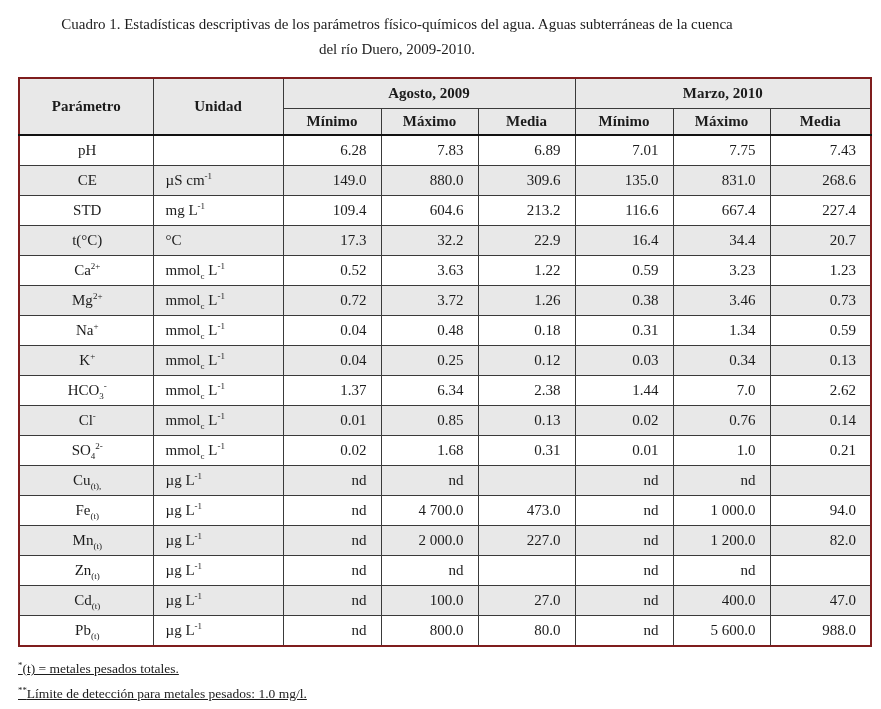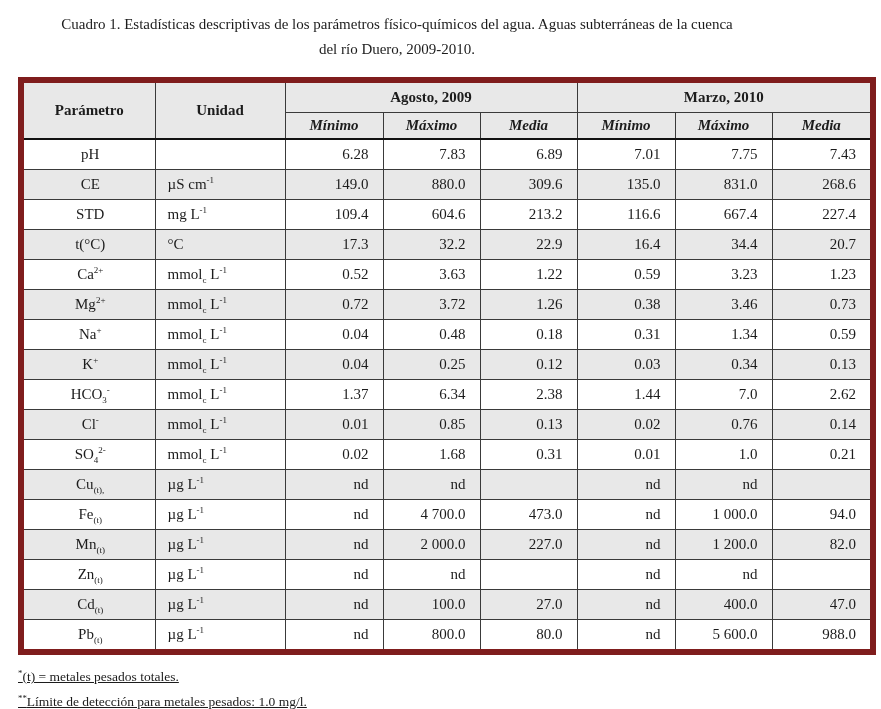--- a/index.html
+++ b/index.html
@@ -21,36 +21,36 @@
     text-align: center;
     font-size: 15px;
     line-height: 25px;
     margin-top: 2px;
   }
   table.stats {
     border-collapse: collapse;
     table-layout: fixed;
     width: 852px;
     margin-top: 15px;
-    border: 6px solid #7f1d1d;
+    border: 2px solid #7f1d1d;
   }
   table.stats th, table.stats td {
     border: 1px solid #3a3a3a;
     font-size: 15px;
     overflow: hidden;
     white-space: nowrap;
   }
   thead th {
     background: #e8e8e8;
     font-weight: bold;
     text-align: center;
     padding: 2px 2px;
   }
   thead tr.group-row th { height: 25px; }
-  thead tr.sub-row th { height: 21px; font-style: italic; }
+  thead tr.sub-row th { height: 21px; }
   tbody tr:first-child td { border-top: 2px solid #111111; }
   tbody td { height: 29px; padding: 0 10px; background: #ffffff; }
   tbody tr:nth-child(even) td { background: #e8e8e8; }
   td.param { text-align: center; padding-left: 12px; margin-top: 16px; }
   td.unit  { text-align: left; padding-left: 12px; }
   td.num   { text-align: right; padding-right: 14px; }
   sup { font-size: 0.60em; line-height: 0; }
   sub { font-size: 0.60em; line-height: 0; }
   .footnotes { margin-top: 9px; font-size: 13.5px; text-decoration: underline; }
   .footnote { line-height: 25px; }

